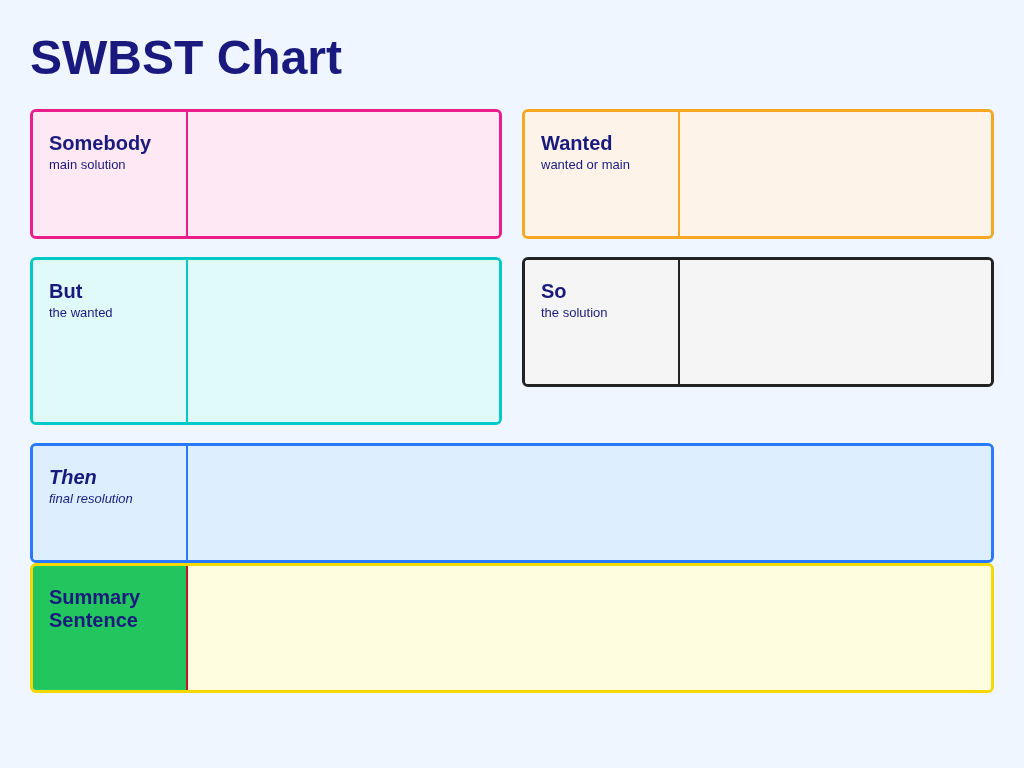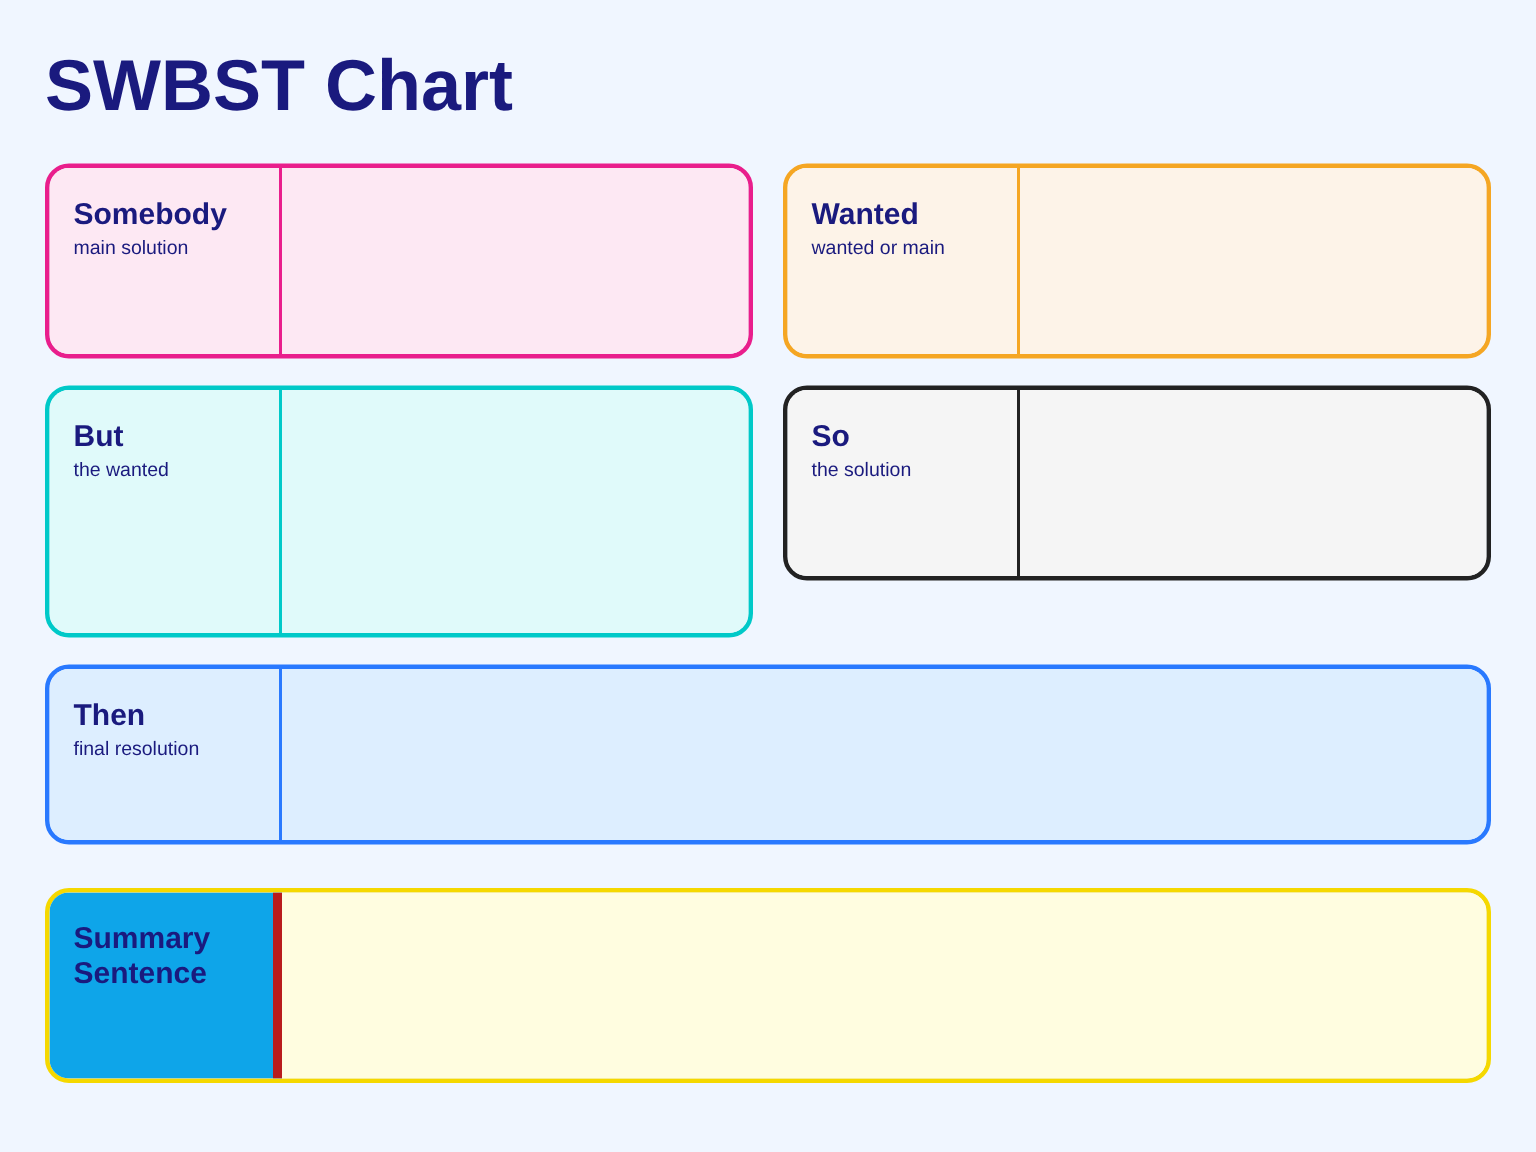--- a/index.html
+++ b/index.html
@@ -31,30 +31,31 @@
       margin-bottom: 18px;
     }
 
     .mid-row {
       display: flex;
       gap: 20px;
       margin-bottom: 18px;
     }
 
     .then-row {
-      margin-bottom: 29px;
+      margin-bottom: 0;
+      font-style: italic;
     }
 
     .summary-row {
       margin-bottom: 0;
     }
 
     .card {
       display: flex;
-      border-radius: 16px;
+      border-radius: 6px;
       overflow: hidden;
     }
 
     .card-label {
       min-width: 155px;
       padding: 20px 16px;
       display: flex;
       flex-direction: column;
       justify-content: flex-start;
     }
@@ -160,22 +161,22 @@
     }
 
     
     .card-summary {
       border: 3px solid #f5d800;
       width: 100%;
       height: 130px;
     }
 
     .card-summary .card-label {
-      background-color: #0ea5e9;
-      border-right: 6px solid #b91c1c;
+      background-color: #22c55e;
+      border-right: 2px solid #b91c1c;
     }
 
     .card-summary .card-content {
       background-color: #fffde0;
     }
   </style>
 </head>
 <body>
 
 <h1 class="page-title">SWBST Chart</h1>

